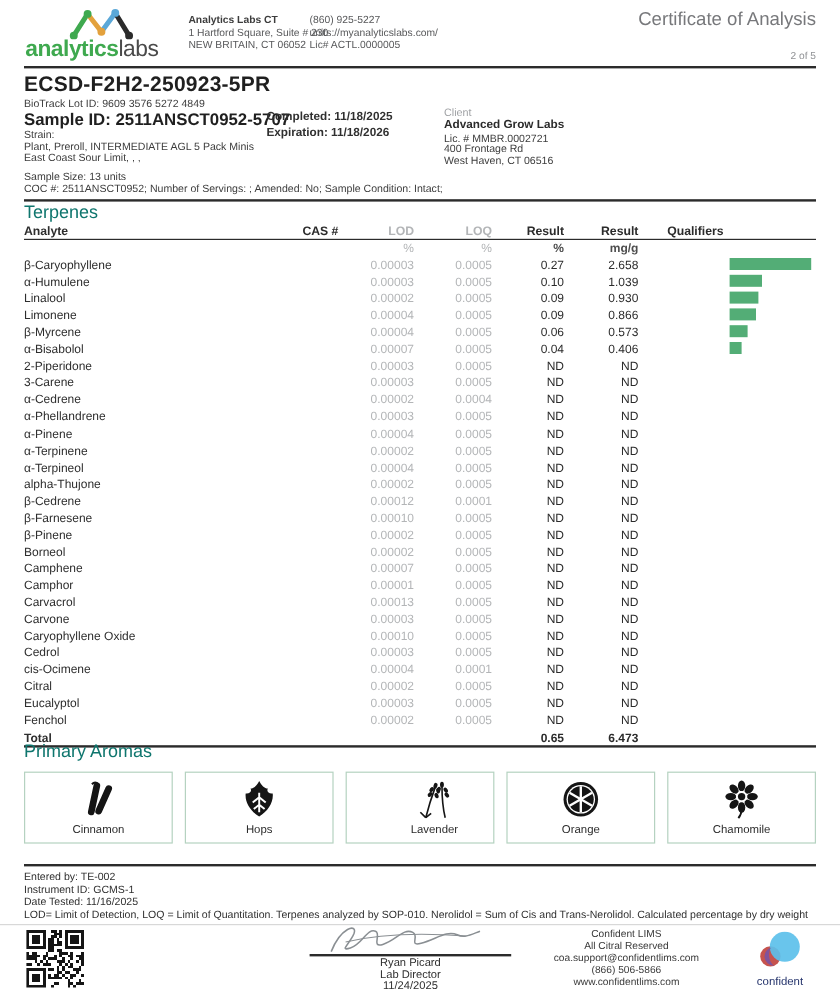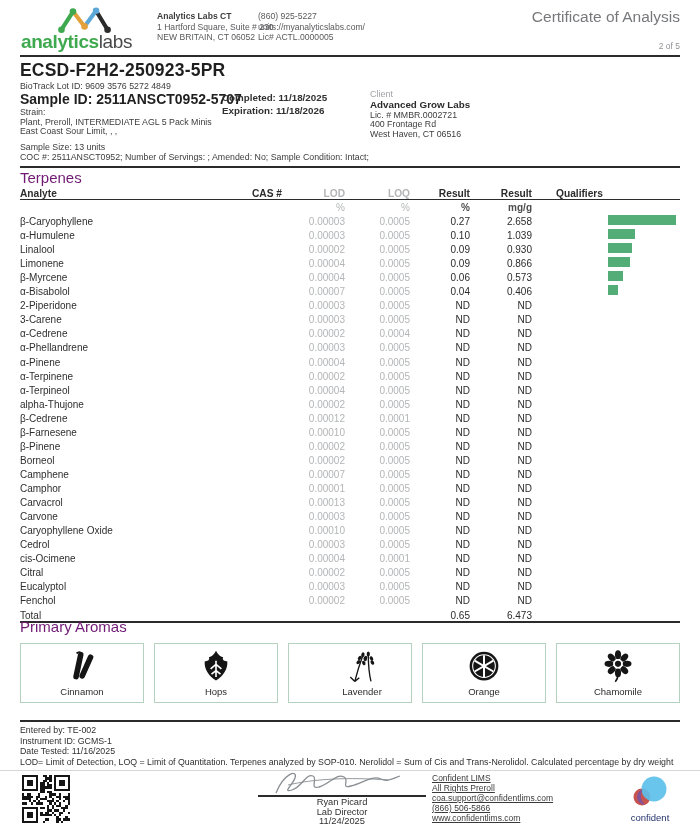--- a/index.html
+++ b/index.html
@@ -23,29 +23,29 @@
 
   
   .batch-id{font-size:17.5px;font-weight:700;letter-spacing:.2px;color:#1f1f1f;}
   .tiny{font-size:8.8px;line-height:9.6px;color:#3c3c3c;}
   .sample-id{font-size:14px;font-weight:700;color:#1f1f1f;}
   .dates{font-size:9.8px;font-weight:700;line-height:12.5px;color:#303030;}
   .client-label{font-size:9px;color:#a0a2a5;}
   .client-name{font-size:9.8px;font-weight:700;color:#2b2b2b;}
 
   
-  .section-title{font-size:15px;color:#701a75;}
+  .section-title{font-size:15px;color:#0f766e;}
 
   
   .table{position:absolute;left:20px;top:186px;width:660px;font-size:10px;}
   .trow{display:flex;align-items:flex-end;position:relative;}
   .t-head{height:13px;font-weight:700;border-bottom:1.5px solid #2b2b2b;font-size:10.2px;}
   .t-units{height:12px;padding-top:1px;}
   .t-data{height:14.05px;}
-  .t-total{height:15px;font-weight:400;border-bottom:2px solid #2b2b2b;}
+  .t-total{height:15px;font-weight:700;border-bottom:2px solid #2b2b2b;}
   .c-name{width:222px;color:#2e2e2e;}
   .c-cas{width:50px;padding-left:10px;box-sizing:border-box;}
   .c-lod{width:53px;text-align:right;}
   .c-loq{width:65px;text-align:right;}
   .c-pct{width:60px;text-align:right;}
   .c-mgg{width:62px;text-align:right;}
   .c-qual{width:148px;padding-left:24px;box-sizing:border-box;}
   .gray{color:#b3b5b7;}
   .unit-dark{color:#4d4d4d;font-weight:600;}
   .bar{position:absolute;left:588px;top:2.2px;height:9.6px;}
@@ -54,21 +54,21 @@
   .aroma-box{
     position:absolute;top:643px;width:124px;height:60px;box-sizing:border-box;
     border:1.5px solid #b5d2c0;background:#fff;text-align:center;
   }
   .aroma-box svg{display:block;margin:5px auto 0 auto;}
   .aroma-label{font-size:9.5px;color:#2b2b2b;margin-top:1px;}
 
   
   .notes{font-size:8.8px;line-height:10.6px;color:#2f2f2f;}
   .sig-block{font-size:9.3px;line-height:9.6px;text-align:center;color:#2f2f2f;}
-  .lims{font-size:8.5px;line-height:9.9px;text-align:left;color:#3a3a3a;text-decoration:underline;}
+  .lims{font-size:8.5px;line-height:9.9px;text-align:center;color:#3a3a3a;}
   .brand-word{font-size:9.5px;color:#24336b;text-align:center;}
 </style>
 </head>
 <body>
 
 <div class="page">
 
   <div class="abs" style="left:50px;top:5px;">
     <svg width="74" height="28" viewBox="0 0 74 34">
       <polyline points="6,30 20,8" stroke="#3fa94f" stroke-width="5" fill="none" stroke-linecap="round"></polyline>
@@ -737,21 +737,21 @@
   </div>
   <div class="abs rule-mid" style="left:258px;top:795px;width:168px;"></div>
   <div class="abs sig-block" style="left:258px;top:798px;width:168px;">
     <div>Ryan Picard</div>
     <div>Lab Director</div>
     <div>11/24/2025</div>
   </div>
 
   <div class="abs lims" style="right:88px;top:774px;width:180px;">
     <div>Confident LIMS</div>
-    <div>All Rights Preroll</div>
+    <div>All Citral Reserved</div>
     <div>coa.support@confidentlims.com</div>
     <div>(866) 506-5866</div>
     <div>www.confidentlims.com</div>
   </div>
   <div class="abs" style="left:620px;top:776px;width:60px;text-align:center;">
     <svg width="42" height="32" viewBox="0 0 42 32">
       <circle cx="13" cy="21" r="8.5" fill="#c6534e"></circle>
       <circle cx="25" cy="13" r="12.5" fill="#5cc0ea" fill-opacity="0.92"></circle>
       <path d="M13.5 13.5 A8.5 8.5 0 0 0 8 21 A8.5 8.5 0 0 0 16 29 A12.5 12.5 0 0 1 13.5 13.5 Z" fill="#7552a8" fill-opacity="0.85"></path>
     </svg>

